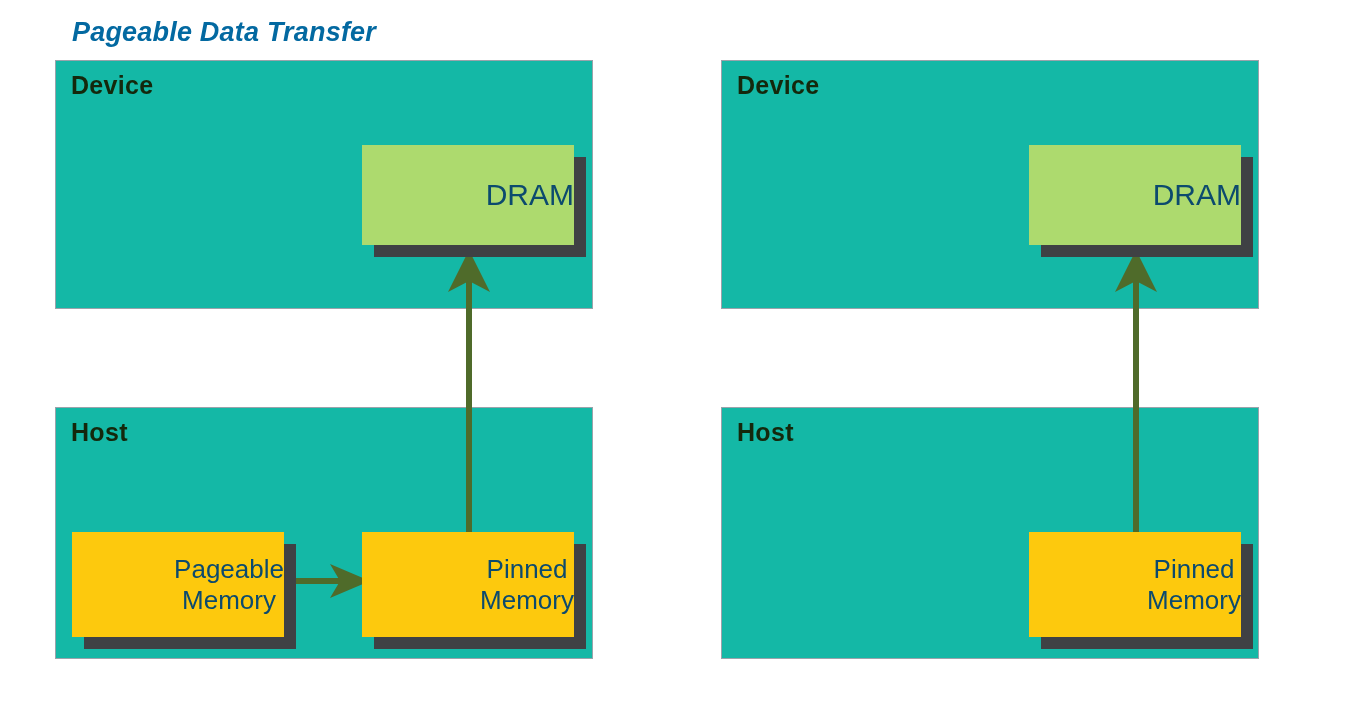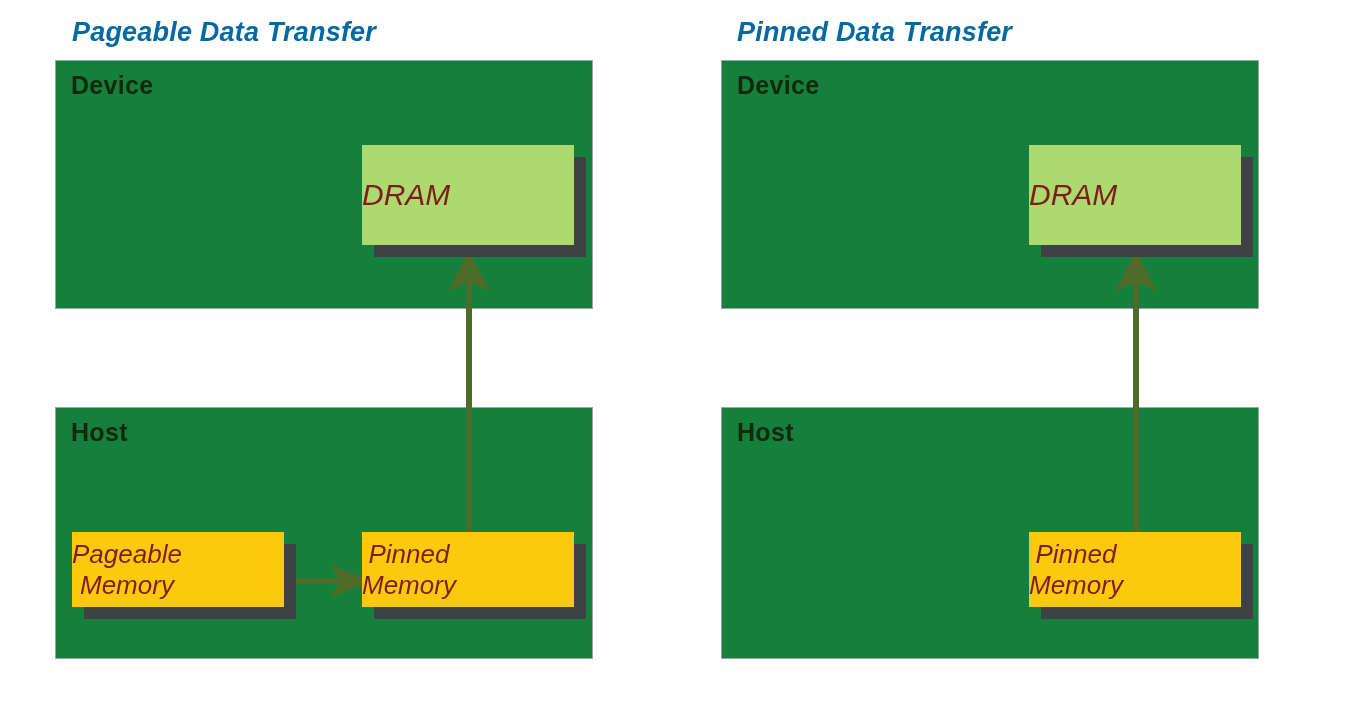--- a/index.html
+++ b/index.html
@@ -29,21 +29,21 @@
     color: #0369a1;
     letter-spacing: 0.2px;
     white-space: nowrap;
   }
   #title-left  { left: 72px;  top: 17px; }
   #title-right { left: 737px; top: 17px; }
 
   
   .panel {
     position: absolute;
-    background: #15803d;
+    background: #14b8a6;
     border: 1px solid #9aa3ab;
     box-sizing: border-box;
   }
   .panel-label {
     position: absolute;
     left: 15px;
     top: 10px;
     font-size: 25px;
     font-weight: bold;
     color: #14280c;
@@ -54,25 +54,24 @@
   #panel-host-left   { left: 55px;  top: 407px; width: 538px; height: 252px; }
   #panel-device-right{ left: 721px; top: 60px;  width: 538px; height: 249px; }
   #panel-host-right  { left: 721px; top: 407px; width: 538px; height: 252px; }
 
   
   .block {
     position: absolute;
     box-sizing: border-box;
     display: flex;
     align-items: center;
-    justify-content: flex-start;
+    justify-content: flex-end;
     text-align: center;
-    color: #7f1d1d;
+    color: #0c4a6e;
     z-index: 5;
-    font-style: italic;
   }
   .block .block-shadow {
     position: absolute;
     left: 12px;
     top: 12px;
     right: -12px;
     bottom: -12px;
     background: #3f4144;
     z-index: -1;
   }
@@ -87,21 +86,21 @@
     line-height: 1.18;
     white-space: pre-line;
   }
 
   .block-green .block-face { background: #adda6e; }
   .block-yellow .block-face { background: #fdc90d; }
 
   .block-dram { width: 212px; height: 100px; }
   .block-dram .block-text { font-size: 30px; }
 
-  .block-mem { width: 212px; height: 75px; }
+  .block-mem { width: 212px; height: 105px; }
   .block-mem .block-text { font-size: 26px; }
 
   #dram-left   { left: 362px;  top: 145px; }
   #dram-right  { left: 1029px; top: 145px; }
 
   #pageable-mem-left { left: 72px;  top: 532px; }
   #pinned-mem-left   { left: 362px; top: 532px; }
   #pinned-mem-right  { left: 1029px; top: 532px; }
 
   
@@ -128,21 +127,20 @@
   #figure-caption .fig-word { color: #1c1c2b; }
   #figure-caption .fig-num  { color: #2a1d14; }
 </style>
 </head>
 <body>
 
 <div class="stage">
 
   <div class="diagram-title" id="title-left">Pageable Data Transfer</div>
 
-  <div class="diagram-title" id="title-right">Pinned Data Transfer</div>
 
   <div class="panel" id="panel-device-left">
     <span class="panel-label">Device</span>
   </div>
 
   <div class="panel" id="panel-host-left">
     <span class="panel-label">Host</span>
   </div>
 
   <div class="panel" id="panel-device-right">

